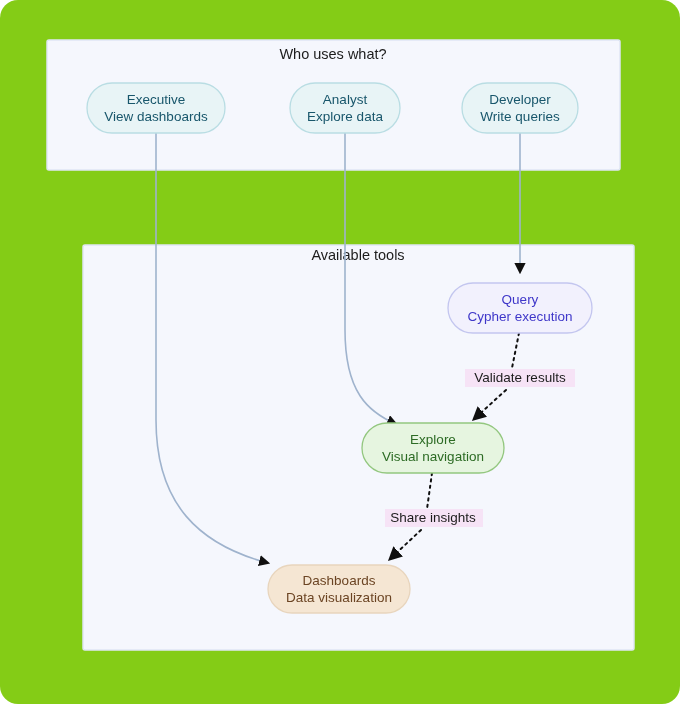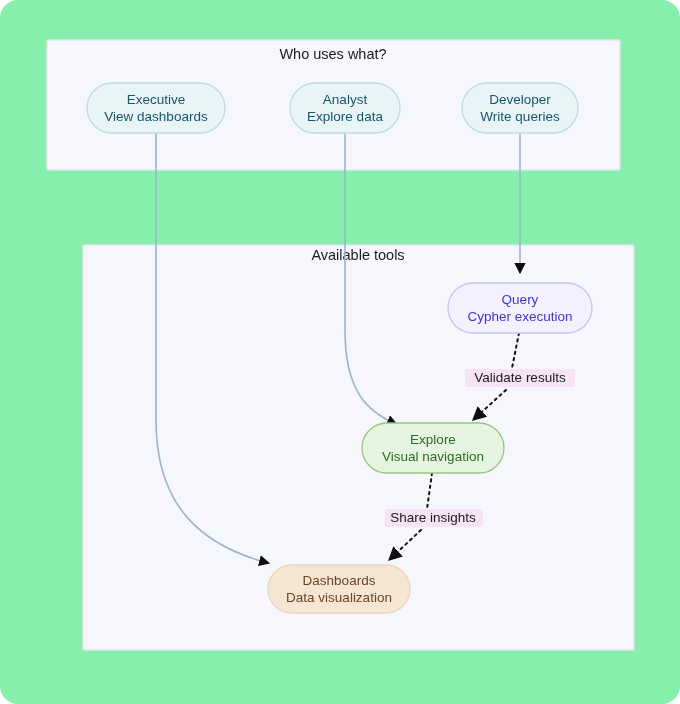--- a/index.html
+++ b/index.html
@@ -4,21 +4,21 @@
 <style>
   html, body {
     margin: 0;
     padding: 0;
     background: #ffffff;
   }
   #page {
     position: relative;
     width: 680px;
     height: 704px;
-    background: #86efac;
+    background: #84cc16;
     border-radius: 18px;
     overflow: hidden;
     font-family: "Liberation Sans", sans-serif;
   }
   #diagram-svg {
     position: absolute;
     top: 0;
     left: 0;
     width: 680px;
     height: 704px;

